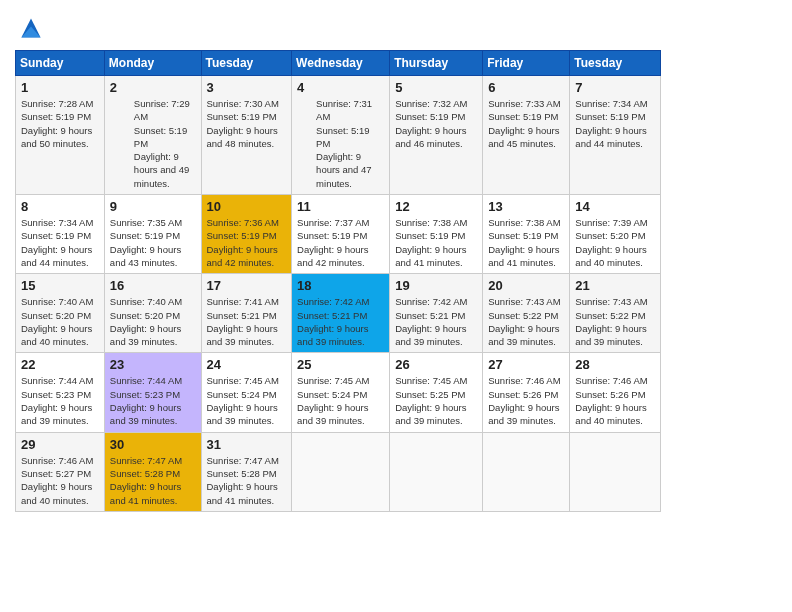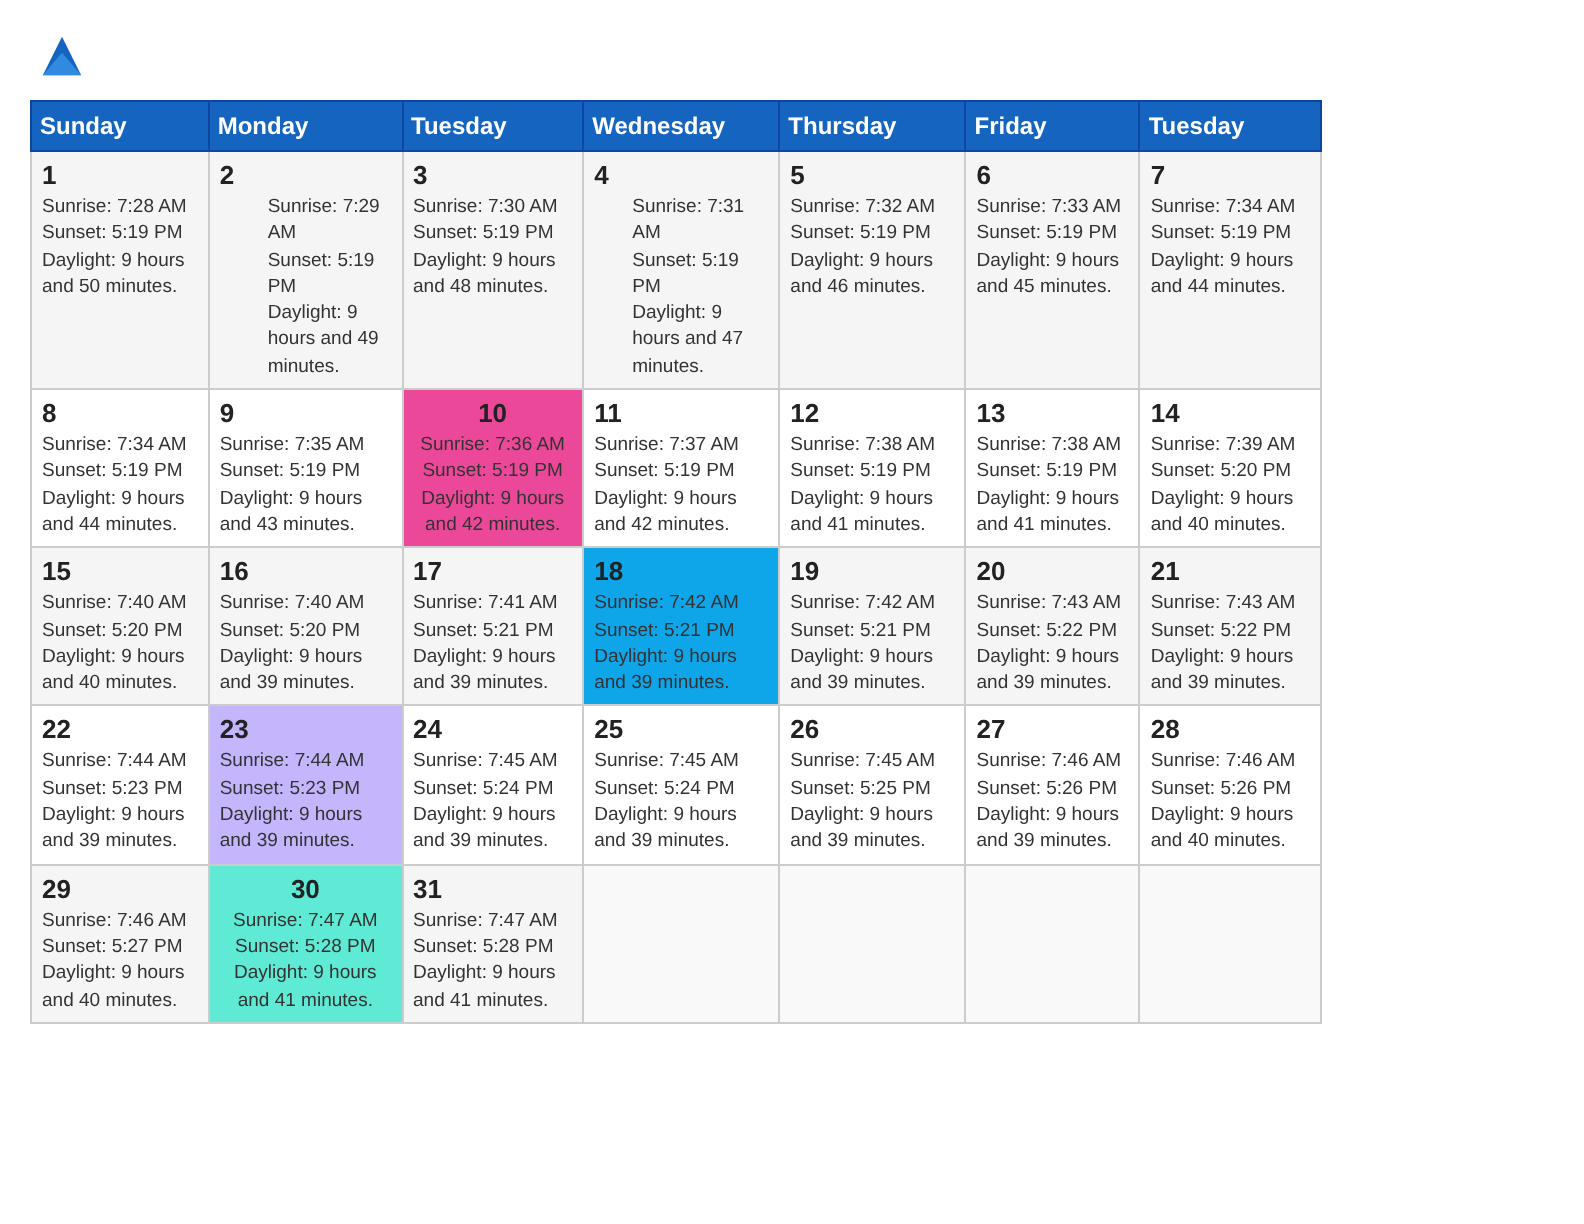--- a/index.html
+++ b/index.html
@@ -187,21 +187,21 @@
             <div class="day-info" style="white-space: pre-line;">Sunrise: 7:34 AM
 Sunset: 5:19 PM
 Daylight: 9 hours and 44 minutes.</div>
           </td>
           <td style="background: rgb(255, 255, 255);">
             <span class="day-number">9</span>
             <div class="day-info" style="white-space: pre-line;">Sunrise: 7:35 AM
 Sunset: 5:19 PM
 Daylight: 9 hours and 43 minutes.</div>
           </td>
-          <td style="background: #ec4899; text-align: center;">
+          <td style="background: #eab308;">
             <span class="day-number">10</span>
             <div class="day-info" style="white-space: pre-line;">Sunrise: 7:36 AM
 Sunset: 5:19 PM
 Daylight: 9 hours and 42 minutes.</div>
           </td>
           <td style="background: rgb(255, 255, 255);">
             <span class="day-number">11</span>
             <div class="day-info" style="white-space: pre-line;">Sunrise: 7:37 AM
 Sunset: 5:19 PM
 Daylight: 9 hours and 42 minutes.</div>
@@ -313,21 +313,21 @@
 Daylight: 9 hours and 40 minutes.</div>
           </td>
         </tr>
         <tr>
           <td style="background: rgb(245, 245, 245);">
             <span class="day-number">29</span>
             <div class="day-info" style="white-space: pre-line;">Sunrise: 7:46 AM
 Sunset: 5:27 PM
 Daylight: 9 hours and 40 minutes.</div>
           </td>
-          <td style="background: #5eead4; text-align: center;">
+          <td style="background: #eab308;">
             <span class="day-number">30</span>
             <div class="day-info" style="white-space: pre-line;">Sunrise: 7:47 AM
 Sunset: 5:28 PM
 Daylight: 9 hours and 41 minutes.</div>
           </td>
           <td style="background: rgb(245, 245, 245);">
             <span class="day-number">31</span>
             <div class="day-info" style="white-space: pre-line;">Sunrise: 7:47 AM
 Sunset: 5:28 PM
 Daylight: 9 hours and 41 minutes.</div>

